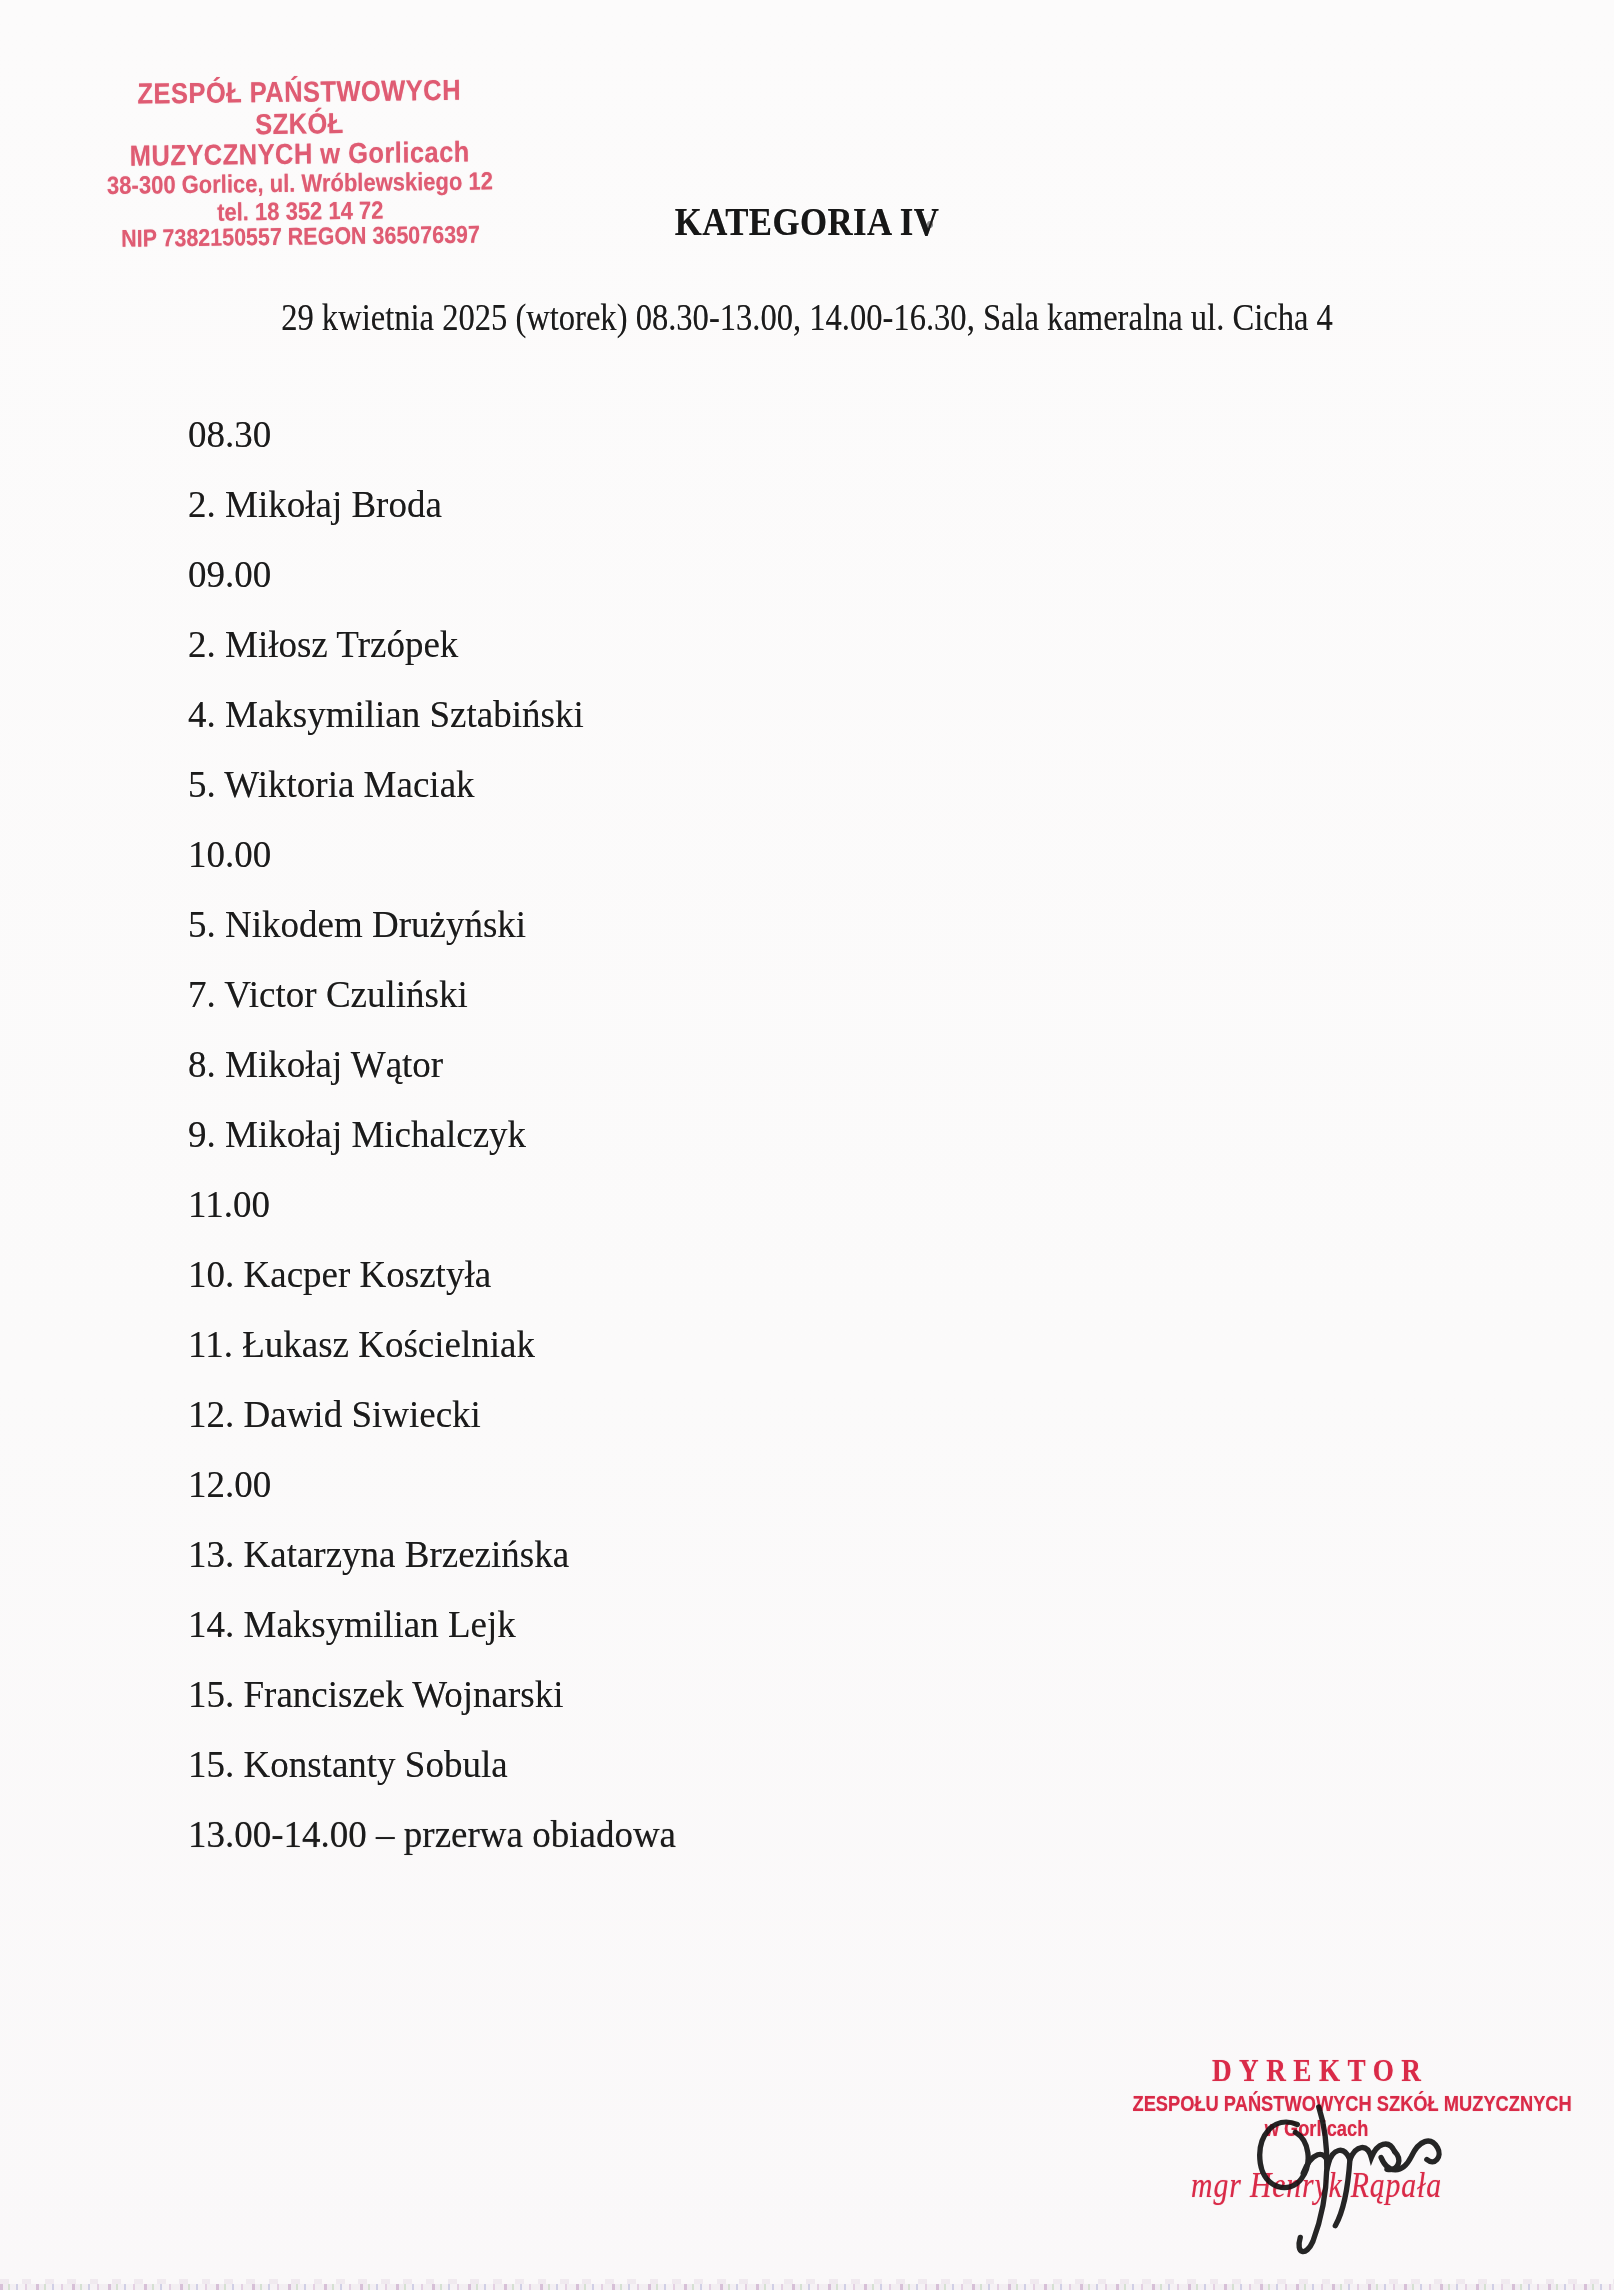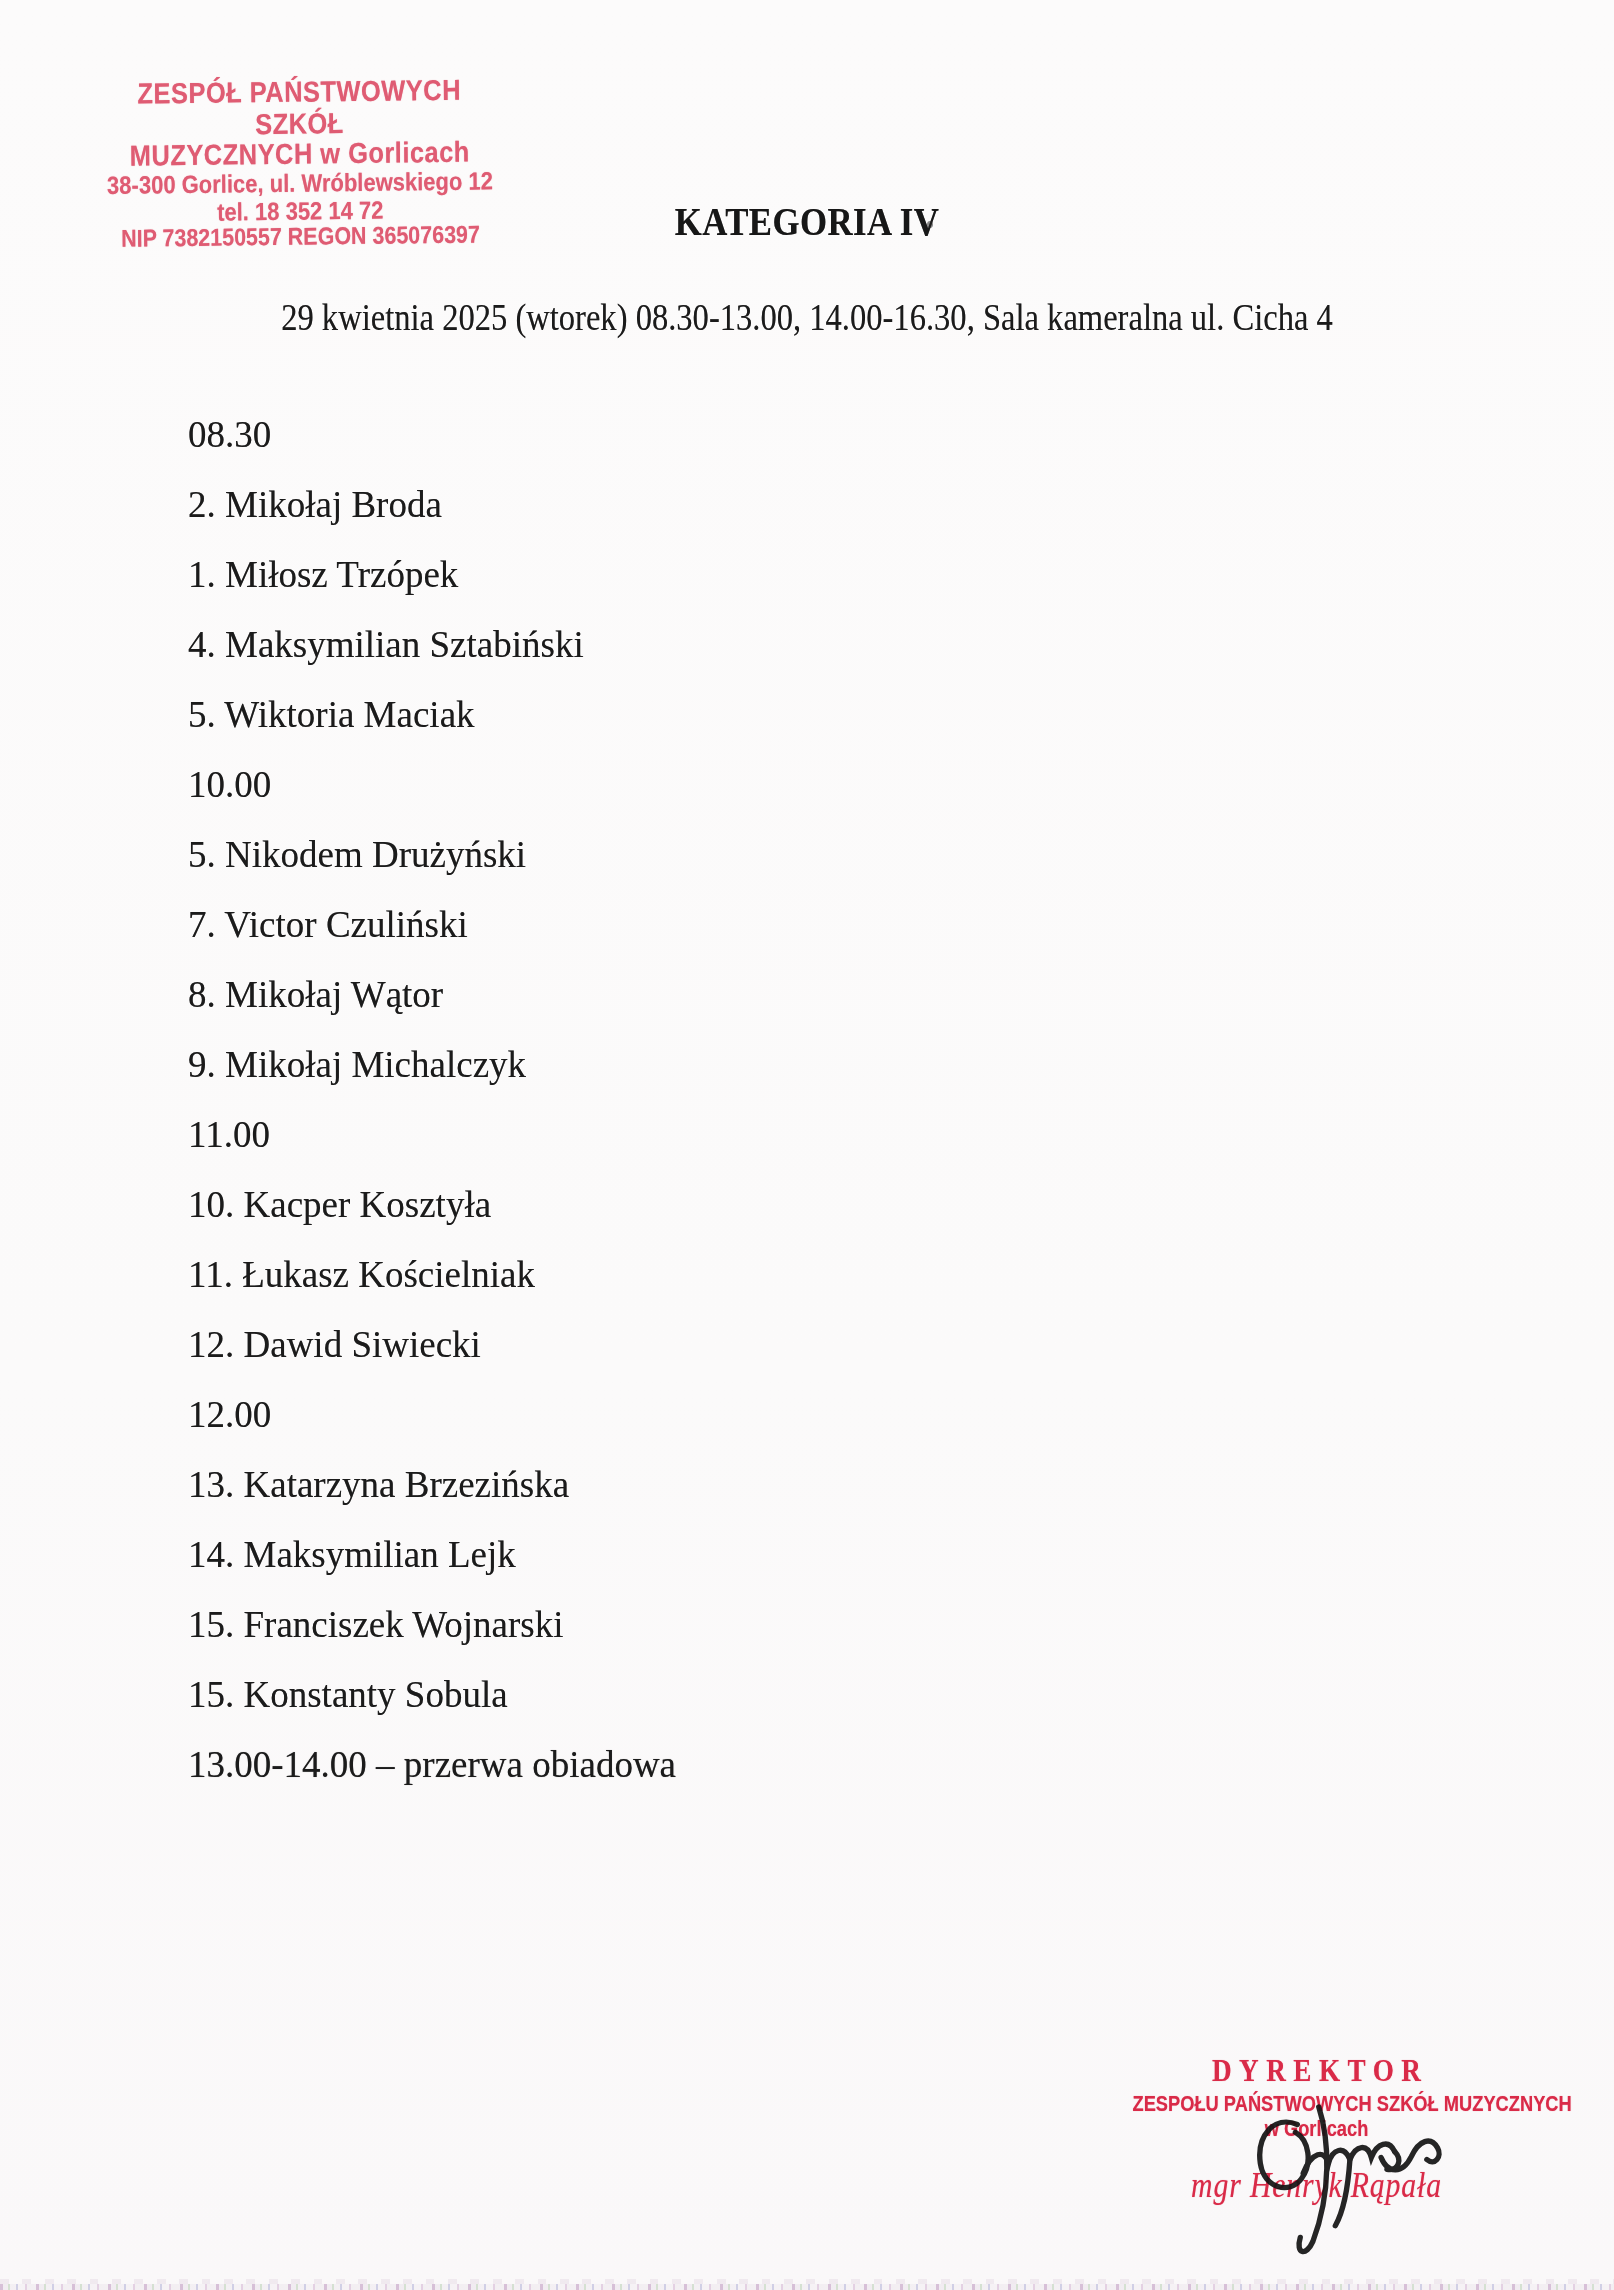--- a/index.html
+++ b/index.html
@@ -122,21 +122,22 @@
     <div class="st5">NIP 7382150557 REGON 365076397</div>
   </div>
 
   <div class="doc-title">KATEGORIA IV</div>
 
   <div class="doc-date">29 kwietnia 2025 (wtorek) 08.30-13.00, 14.00-16.30, Sala kameralna ul. Cicha 4</div>
 
   <div class="schedule">
     <div class="row">08.30</div>
     <div class="row">2. Mikołaj Broda</div>
-    <div class="row">1. Miłosz Trzópek</div>
+    <div class="row">09.00</div>
+    <div class="row">2. Miłosz Trzópek</div>
     <div class="row">4. Maksymilian Sztabiński</div>
     <div class="row">5. Wiktoria Maciak</div>
     <div class="row">10.00</div>
     <div class="row">5. Nikodem Drużyński</div>
     <div class="row">7. Victor Czuliński</div>
     <div class="row">8. Mikołaj Wątor</div>
     <div class="row">9. Mikołaj Michalczyk</div>
     <div class="row">11.00</div>
     <div class="row">10. Kacper Kosztyła</div>
     <div class="row">11. Łukasz Kościelniak</div>

